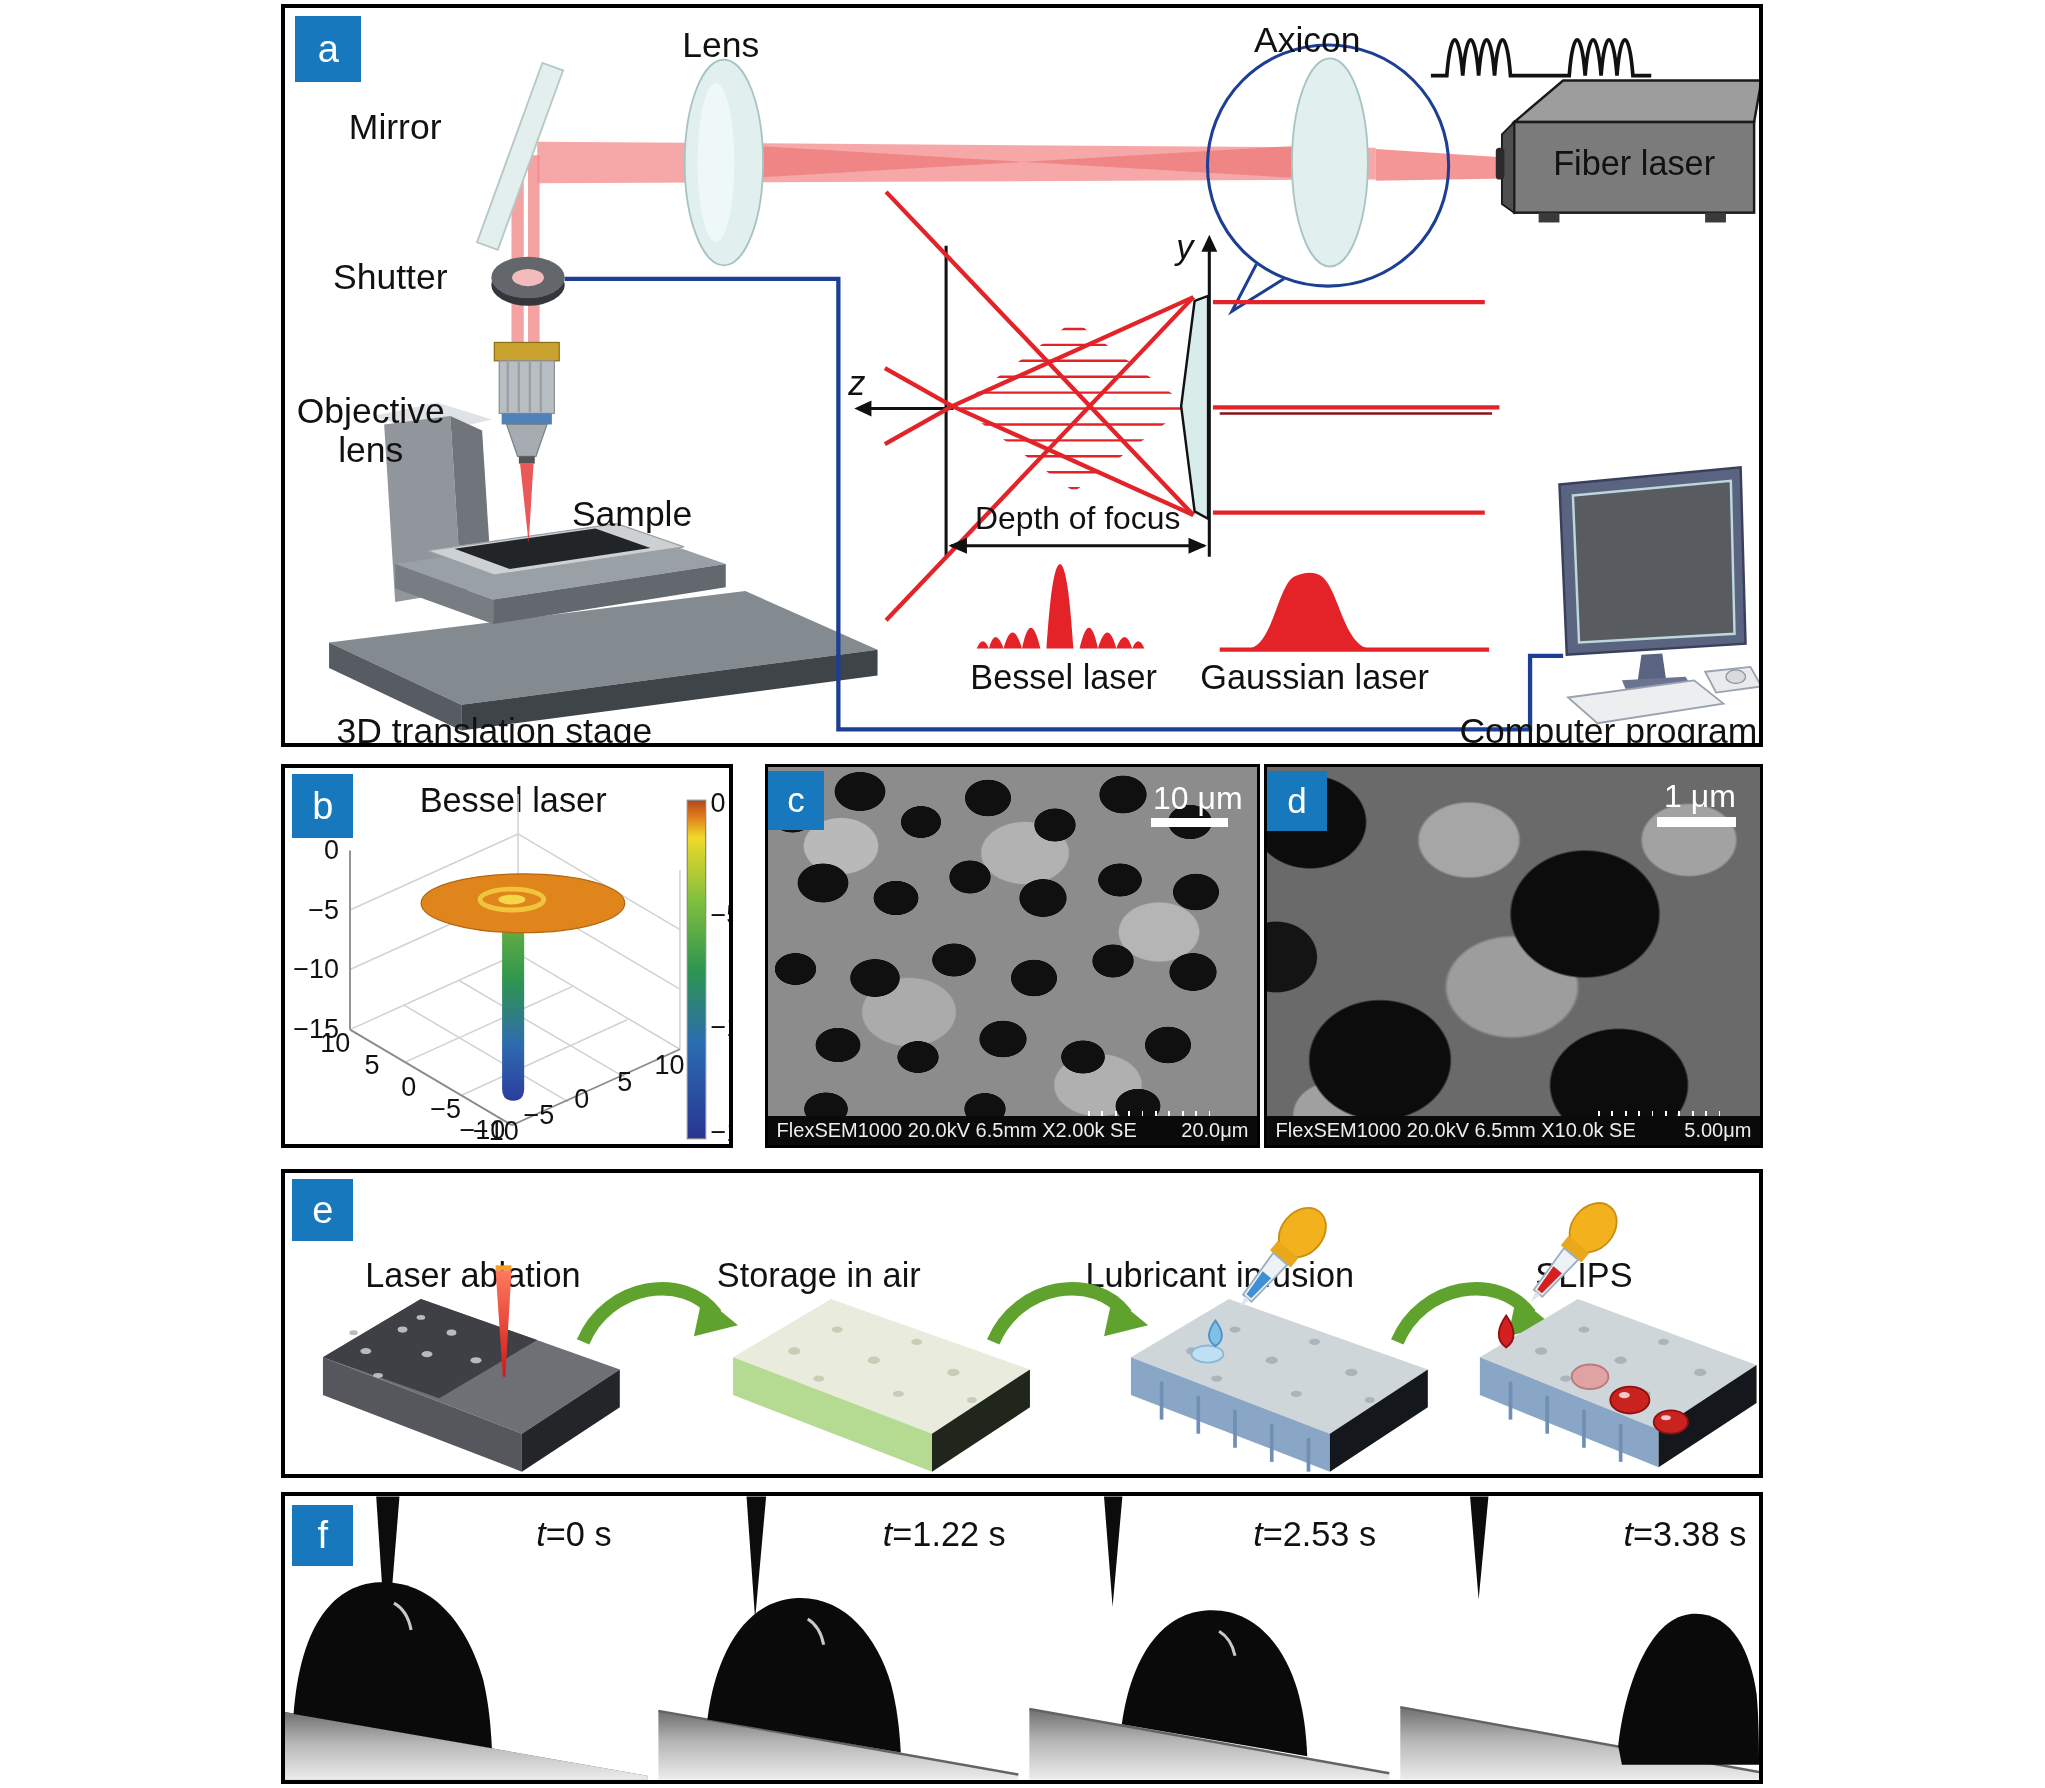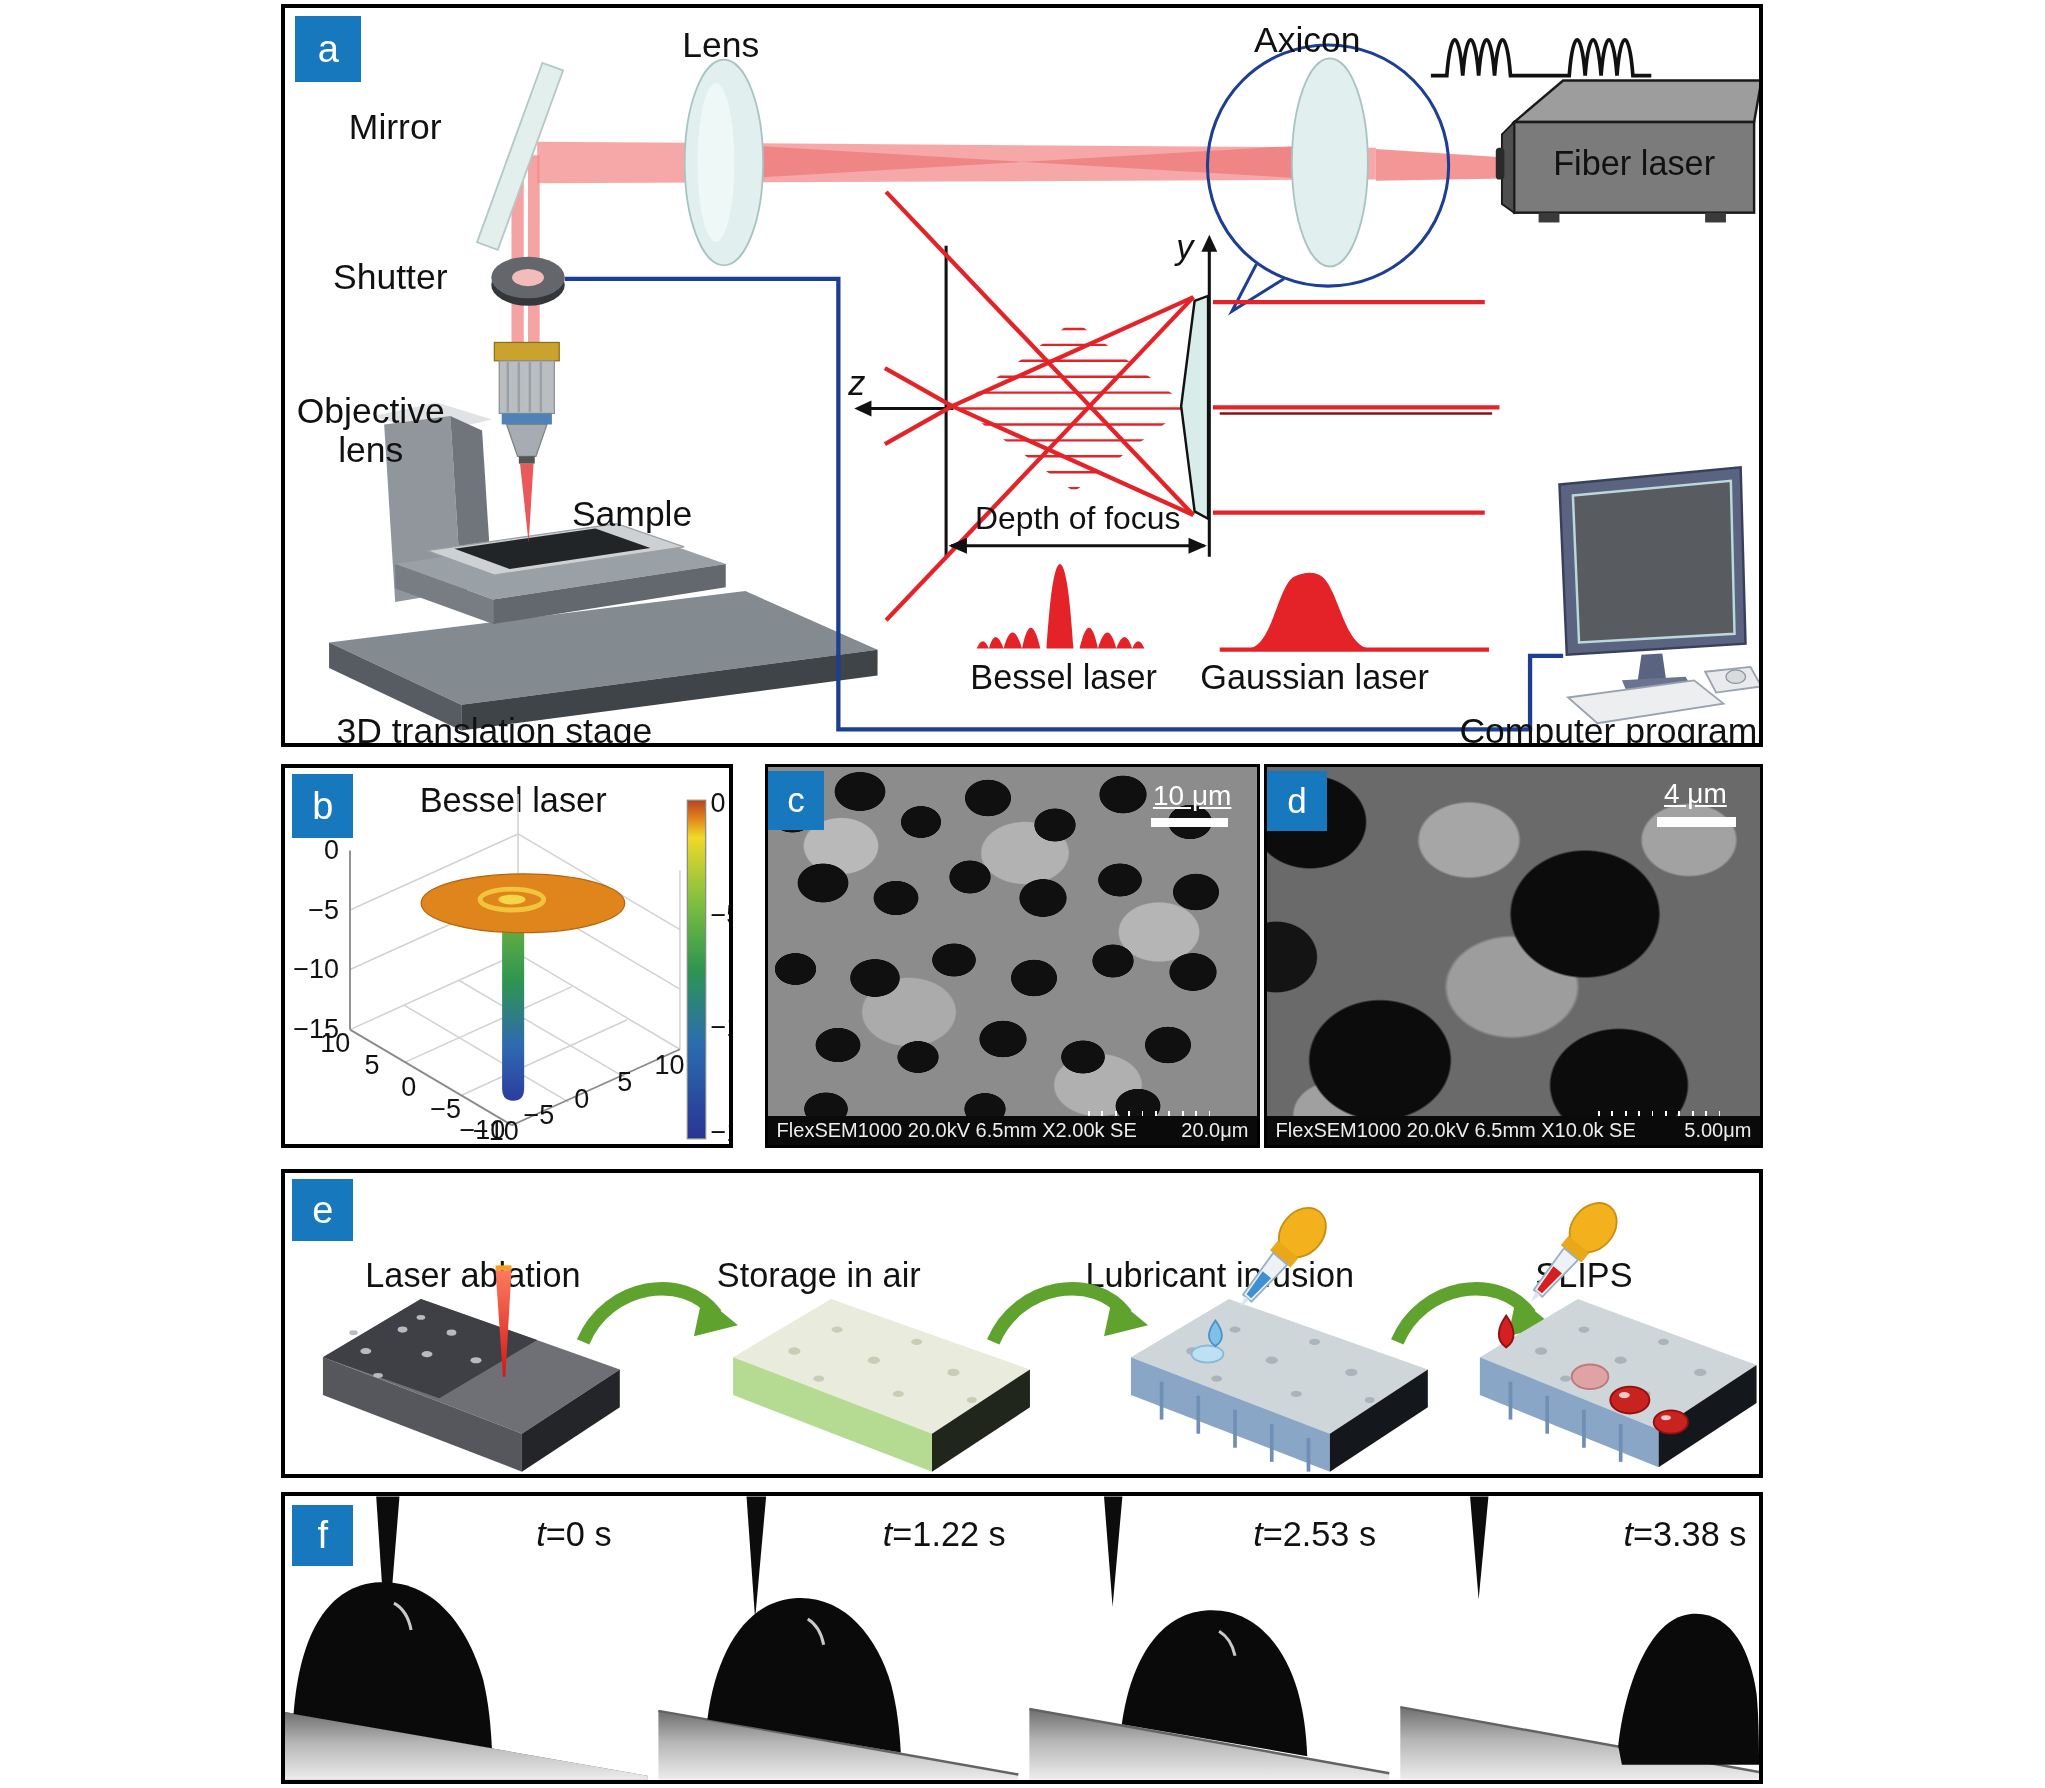--- a/index.html
+++ b/index.html
@@ -51,21 +51,21 @@
     background-image:
       radial-gradient(ellipse 92px 76px at 43px 55px,#0c0c0c 0 60%,rgba(0,0,0,0) 62%),
       radial-gradient(ellipse 122px 104px at 318px 147px,#0c0c0c 0 60%,rgba(0,0,0,0) 62%),
       radial-gradient(ellipse 116px 98px at 113px 293px,#0c0c0c 0 60%,rgba(0,0,0,0) 62%),
       radial-gradient(ellipse 113px 92px at 352px 318px,#0c0c0c 0 60%,rgba(0,0,0,0) 62%),
       radial-gradient(ellipse 67px 58px at 9.2px 190px,#141414 0 60%,rgba(0,0,0,0) 62%),
       radial-gradient(ellipse 98px 73px at 202px 73px,#a6a6a6 0 50%,rgba(0,0,0,0) 53%),
       radial-gradient(ellipse 128px 98px at 245px 220px,#9d9d9d 0 50%,rgba(0,0,0,0) 53%),
       radial-gradient(ellipse 92px 70px at 422px 73px,#a2a2a2 0 50%,rgba(0,0,0,0) 53%),
       radial-gradient(ellipse 79px 64px at 67px 348px,#a0a0a0 0 50%,rgba(0,0,0,0) 53%);}
-  .semlabel{position:absolute;color:#fff;font-size:28px;white-space:nowrap;text-decoration:underline;}
+  .semlabel{position:absolute;color:#fff;font-size:32px;white-space:nowrap;}
   .sbar{position:absolute;background:#fff;height:8.6px;}
   .semfooter{position:absolute;left:0;right:0;bottom:0;height:29px;background:#0a0a0a;
     color:#ededed;font-size:20px;display:flex;align-items:center;justify-content:space-between;
     padding:0 8.6px;box-sizing:border-box;}
   .ruler{position:absolute;height:7.3px;
     background:repeating-linear-gradient(90deg,#fff 0 1.8px,rgba(0,0,0,0) 1.8px 13.4px);}
 </style>
 </head>
 <body>
 
@@ -332,21 +332,21 @@
     <div class="semfooter">
       <span>FlexSEM1000 20.0kV 6.5mm X2.00k SE</span>
       <span>20.0μm</span>
     </div>
   </div>
 
   <div class="semd">
     <div class="badge" style="left:0px;top:3.7px;width:60px;height:60px;font-size:35px;">
       <span>d</span>
     </div>
-    <span class="semlabel" style="left:397px;top:11px;">4 μm</span>
+    <span class="semlabel" style="left:397px;top:11px;">1 μm</span>
     <div class="sbar" style="left:390px;top:50px;width:79px;height:9.8px;"></div>
     <div class="ruler" style="right:40px;bottom:27px;width:122px;"></div>
     <div class="semfooter">
       <span>FlexSEM1000 20.0kV 6.5mm X10.0k SE</span>
       <span>5.00μm</span>
     </div>
   </div>
 
   <div class="panel" style="left:281px;top:1169px;width:1482px;height:309px;">
     <svg viewBox="468 1920 2408 490">

